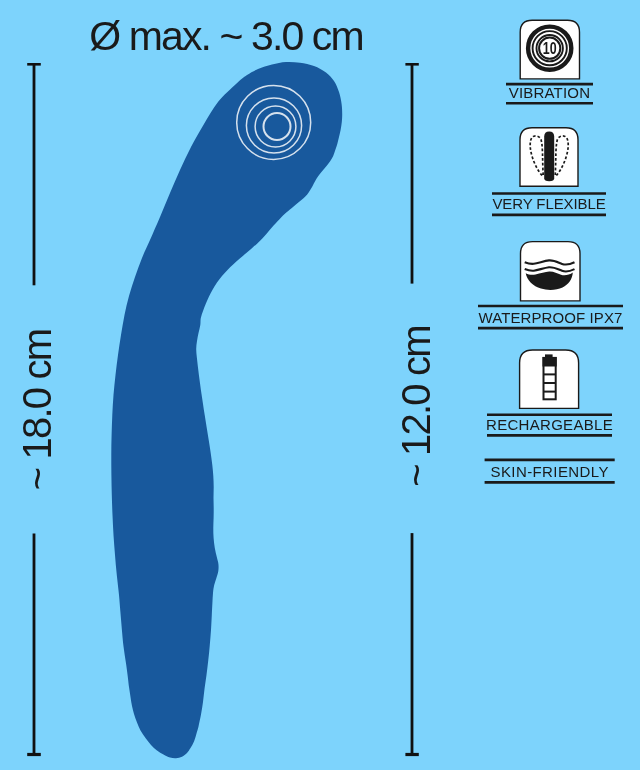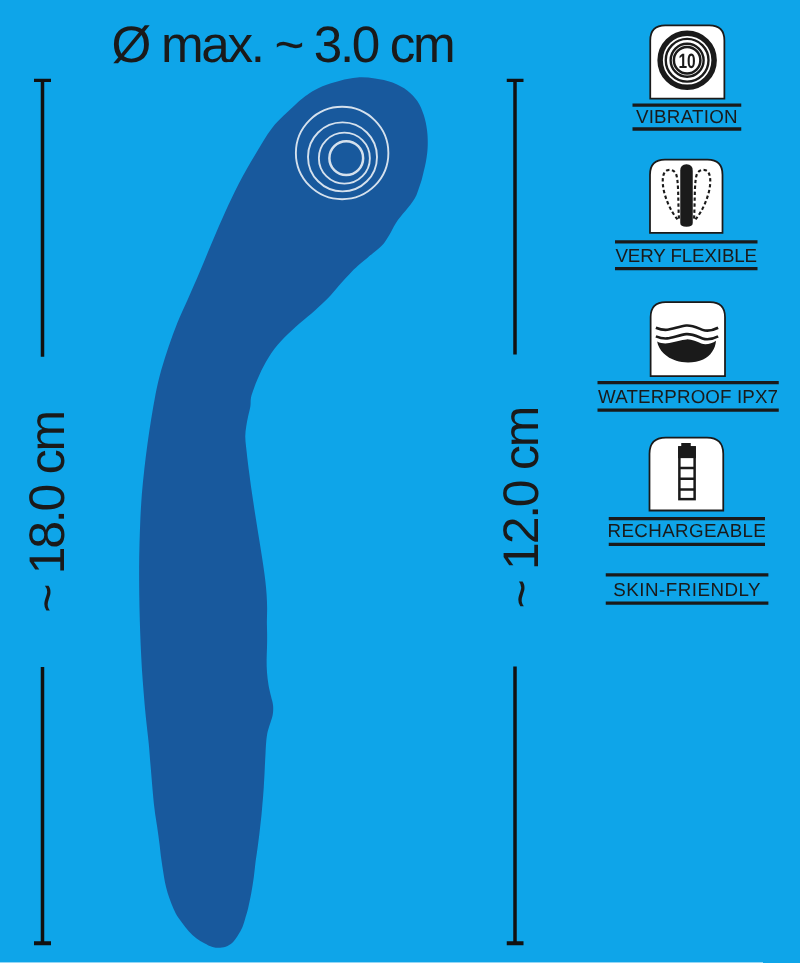--- a/index.html
+++ b/index.html
@@ -1,16 +1,16 @@
 <!DOCTYPE html>
 <html><head>
 <meta charset="utf-8">
 <style>
 html,body{margin:0;padding:0;background:#ffffff;}
-#stage{position:relative;width:640px;height:770px;background:#0ea5e9;overflow:hidden;
+#stage{position:relative;width:640px;height:770px;background:#7dd3fc;overflow:hidden;
 font-family:"Liberation Sans",sans-serif;}
 svg{display:block;}
 *{-webkit-font-smoothing:antialiased;}
 </style>
 </head>
 <body>
 <div id="stage">
 <svg width="640" height="770" viewBox="0 0 640 770">
 
 <text x="226" y="49.5" font-size="41" letter-spacing="-1.9" fill="#1a1a1a" text-anchor="middle" font-family="Liberation Sans,sans-serif">Ø max. ~ 3.0 cm</text>

